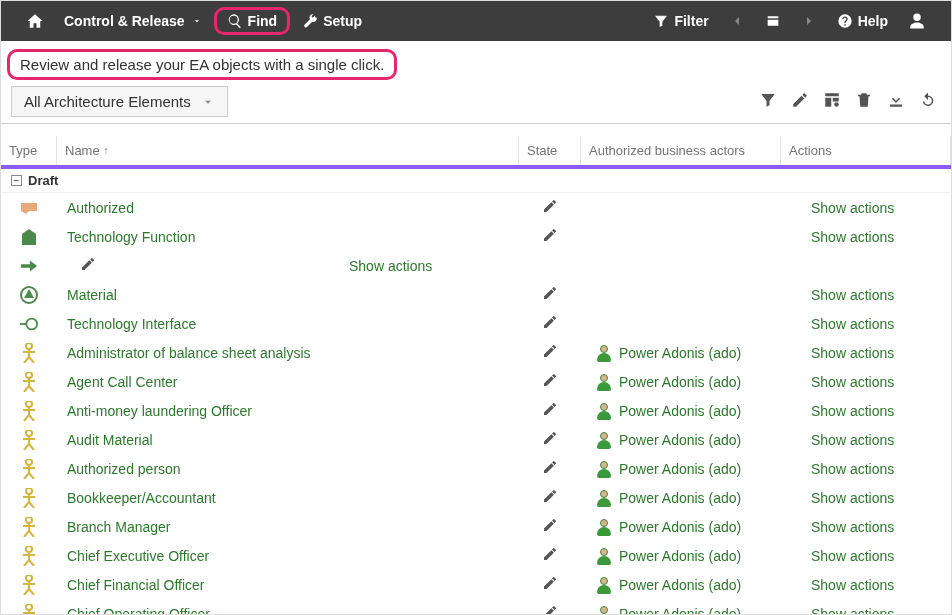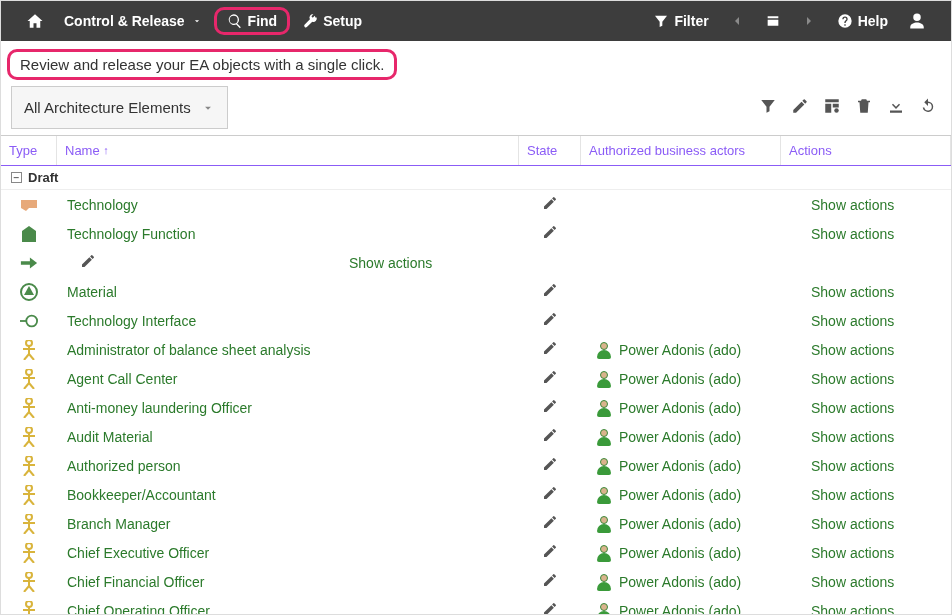--- a/index.html
+++ b/index.html
@@ -15,28 +15,28 @@
   .tb-caret { margin-left:2px; }
   .tb-nav-disabled svg { fill:#8a8a8a; }
   .tb-nav-disabled { cursor:default; }
 
   
   .banner-wrap { padding:8px 6px 4px 6px; }
   .banner { display:inline-block; border:3px solid #e7276b; border-radius:10px; padding:4px 10px; font-size:15px; color:#333; }
 
   
   .toolbar-row { display:flex; align-items:center; padding:2px 14px 6px 10px; border-bottom:1px solid #ccc; }
-  .dropdown { background:#f6f6f6; border:1px solid #ccc; padding:12px 12px; display:flex; align-items:center; gap:10px; font-size:15px; cursor:pointer; }
+  .dropdown { background:#f6f6f6; border:1px solid #ccc; padding:6px 12px; display:flex; align-items:center; gap:10px; font-size:15px; cursor:pointer; }
   .dropdown .chev { color:#888; }
   .toolbar-right { margin-left:auto; display:flex; gap:14px; color:#555; }
   .toolbar-right .ico { cursor:pointer; }
   .toolbar-right svg { fill:#555; }
 
   
-  .thead { display:flex; border-bottom:1px solid #8b5cf6; font-size:13px; color:#8b5cf6; }
+  .thead { display:flex; border-bottom:4px solid #8b5cf6; font-size:13px; color:#737373;margin-top:12px; }
   .thead .cell { padding:7px 8px; border-right:1px solid #e4e4e4; }
   .col-type  { width:56px; }
   .col-name  { flex:1; min-width:0; }
   .col-state { width:62px; }
   .col-resp  { width:200px; }
   .col-act   { width:170px; }
   .sort-arrow { font-size:11px; position:relative; top:-1px; }
 
   
   .scroll { height:490px; overflow-y:scroll; }
@@ -184,21 +184,21 @@
     <div id="rows">
         <div class="row">
           <div class="c-type">
             <span class="type-ico">
               <svg width="18" height="14" viewBox="0 0 18 14">
                 <path fill="#e7a97a" d="M1 2h16v8H1z"></path>
                 <path fill="#e7a97a" d="M1 10l5 3 3-3z"></path>
               </svg>
             </span>
           </div>
-          <div class="c-name"><a>Technology</a></div>
+          <div class="c-name"><a>Authorized</a></div>
           <div class="c-state">
             <span><svg width="16" height="16" viewBox="0 0 24 24">
                 <path fill="#555" d="M3 17.25V21h3.75L17.8 9.94l-3.75-3.75L3 17.25zM20.7 7.04a1 1 0 000-1.41l-2.34-2.34a1 1 0 00-1.41 0l-1.83 1.83 3.75 3.75 1.83-1.83z"></path>
               </svg></span>
           </div>
           <div class="c-resp"></div>
           <div class="c-act"><a>Show actions</a></div>
         </div>
         <div class="row">
           <div class="c-type">

